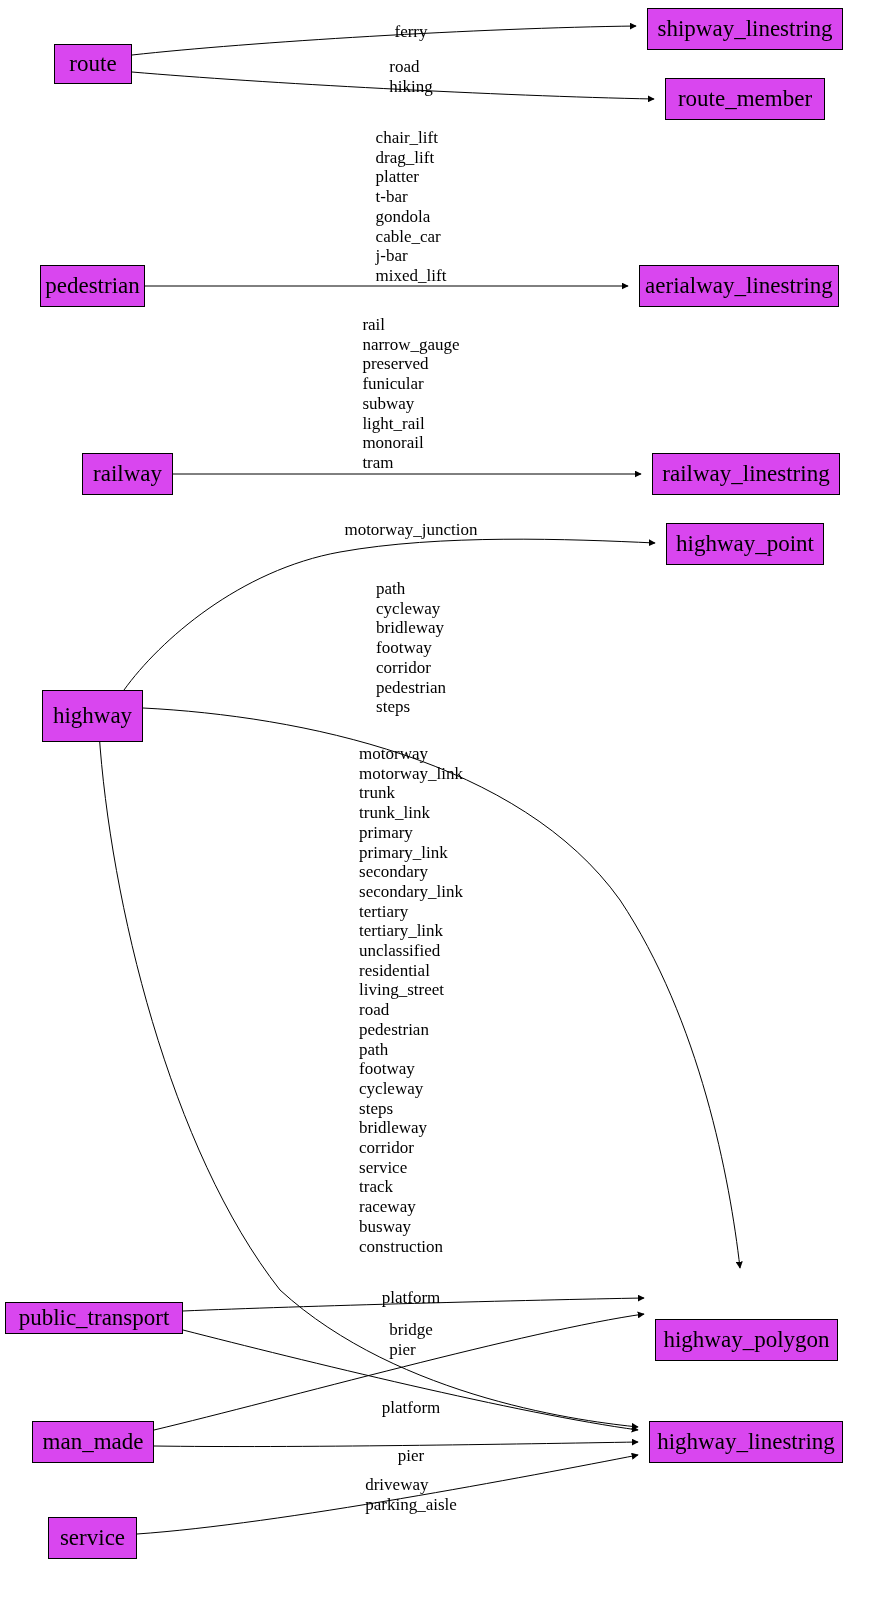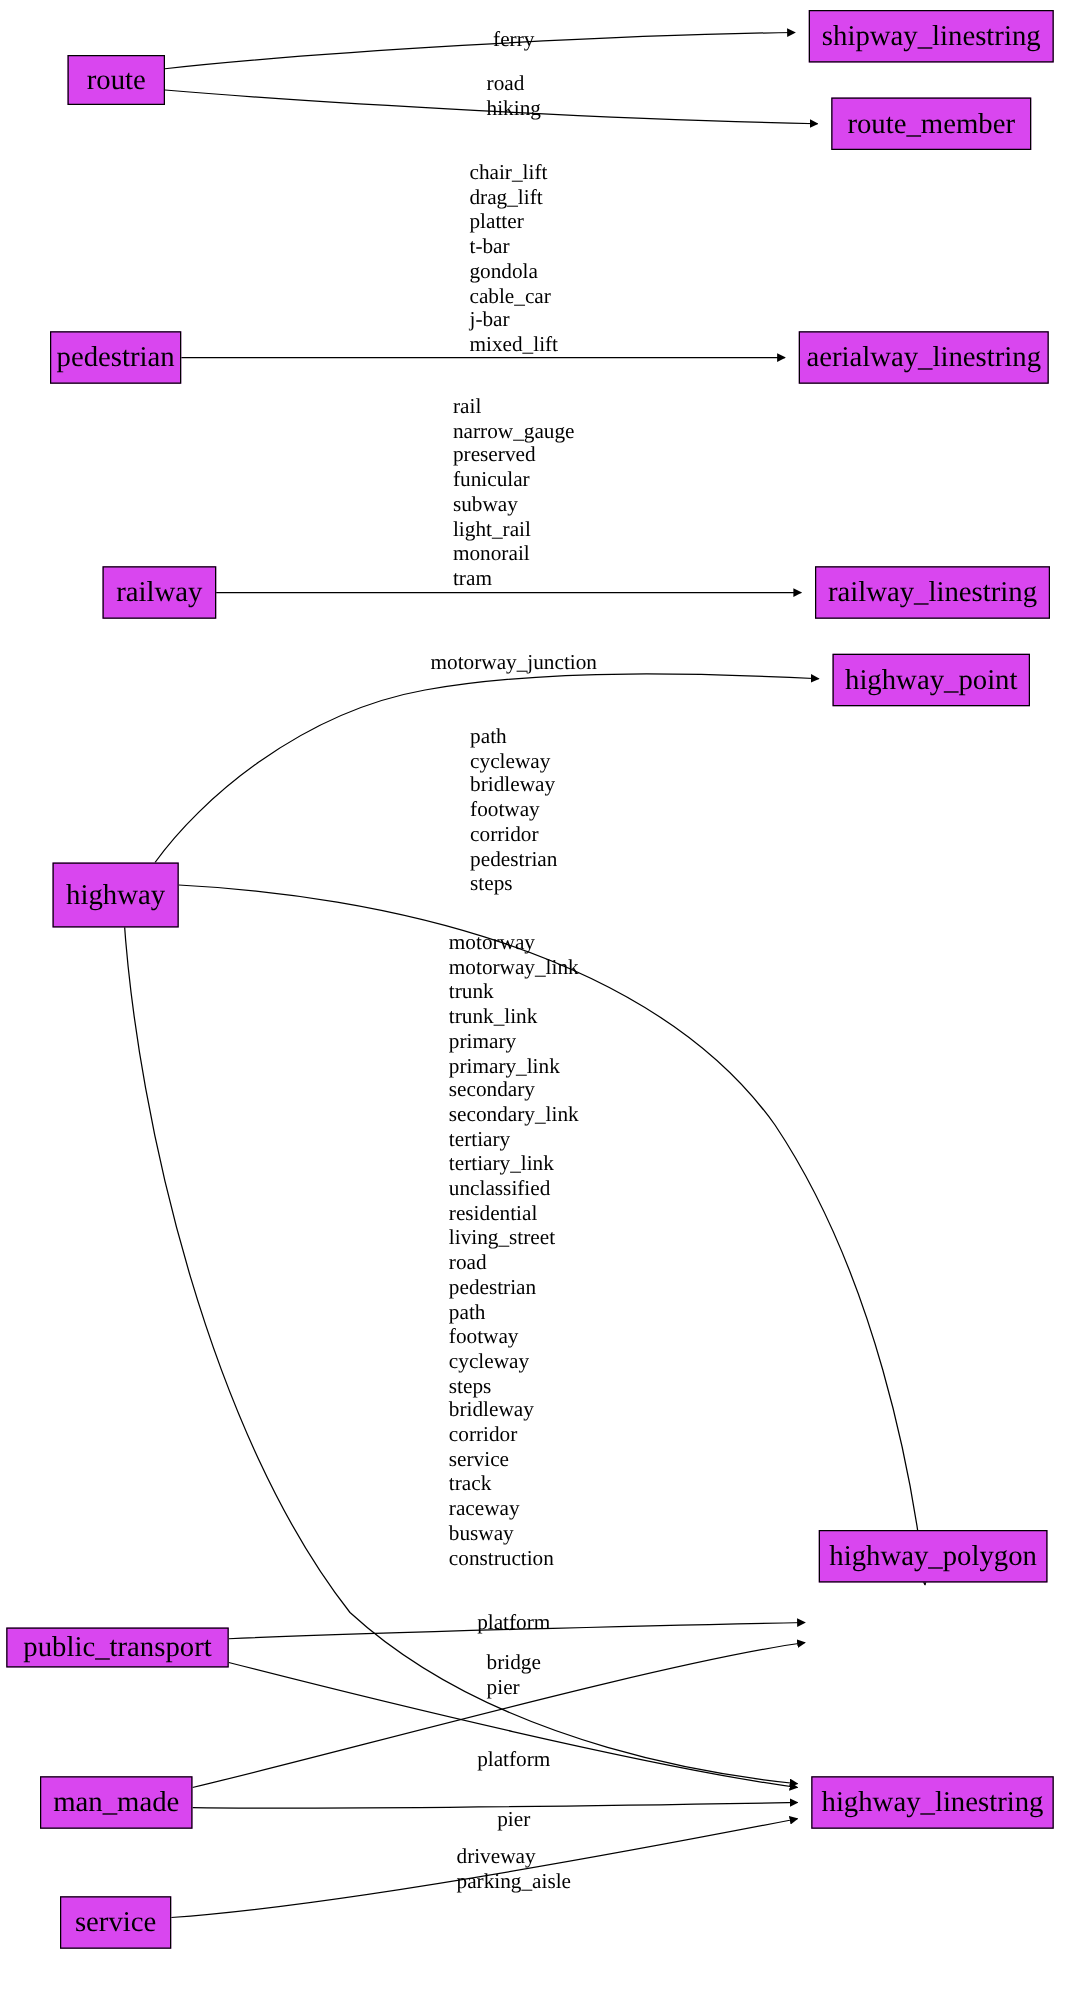--- a/index.html
+++ b/index.html
@@ -74,21 +74,21 @@
   <div id="nodes-layer">
       <div class="node" style="left: 54px; top: 44px; width: 78px; height: 40px;">route</div>
       <div class="node" style="left: 647px; top: 8px; width: 196px; height: 42px;">shipway_linestring</div>
       <div class="node" style="left: 665px; top: 78px; width: 160px; height: 42px;">route_member</div>
       <div class="node" style="left: 40px; top: 265px; width: 105px; height: 42px;">pedestrian</div>
       <div class="node" style="left: 639px; top: 265px; width: 200px; height: 42px;">aerialway_linestring</div>
       <div class="node" style="left: 47px; top: 453px; width: 91px; height: 42px; margin-left: 35px;">railway</div>
       <div class="node" style="left: 652px; top: 453px; width: 188px; height: 42px;">railway_linestring</div>
       <div class="node" style="left: 666px; top: 523px; width: 158px; height: 42px;">highway_point</div>
       <div class="node" style="left: 42px; top: 690px; width: 101px; height: 52px;">highway</div>
-      <div class="node" style="left: 655px; top: 1224px; width: 183px; height: 42px;">highway_polygon</div>
+      <div class="node" style="left: 655px; top: 1319px; width: 183px; height: 42px;">highway_polygon</div>
       <div class="node" style="left: 5px; top: 1302px; width: 178px; height: 32px;">public_transport</div>
       <div class="node" style="left: 649px; top: 1421px; width: 194px; height: 42px;">highway_linestring</div>
       <div class="node" style="left: 32px; top: 1421px; width: 122px; height: 42px;">man_made</div>
       <div class="node" style="left: 48px; top: 1517px; width: 89px; height: 42px;">service</div>
     </div>
   <div id="labels-layer">
       <div class="edge-label" style="left: 411px; top: 22px;">ferry</div>
       <div class="edge-label" style="left: 411px; top: 57px;">road
 hiking</div>
       <div class="edge-label" style="left: 411px; top: 128px;">chair_lift

